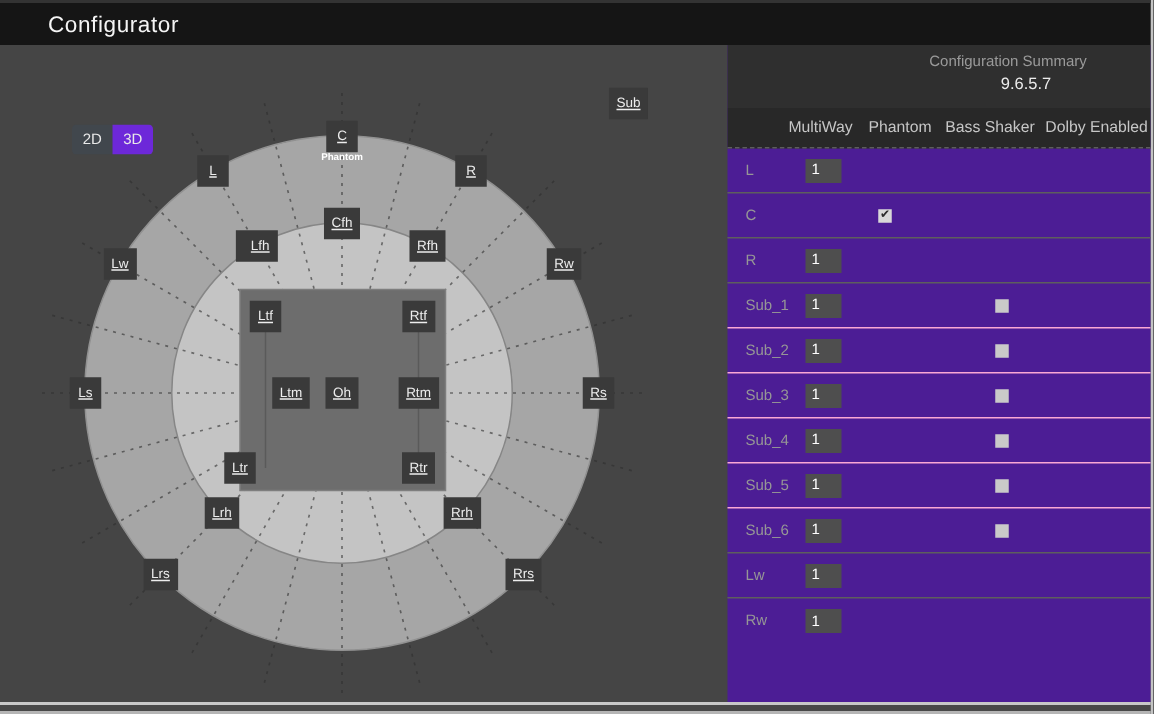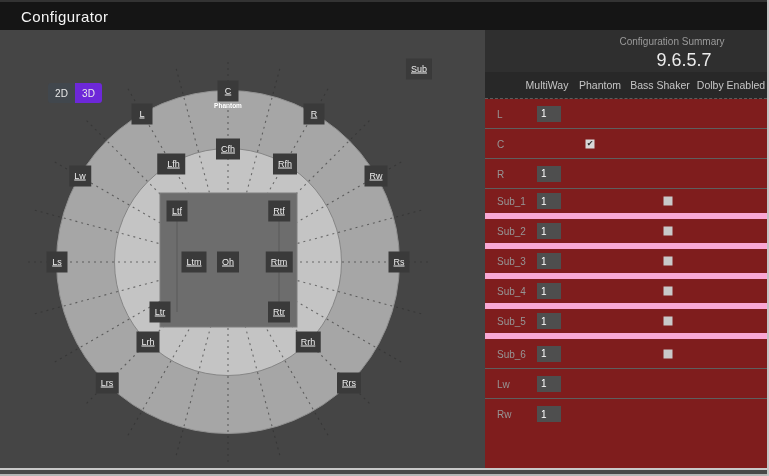--- a/index.html
+++ b/index.html
@@ -5,21 +5,21 @@
   * { margin:0; padding:0; box-sizing:border-box; }
   html,body { width:769px; height:476px; overflow:hidden;
     font-family:"Liberation Sans", sans-serif; background:#454545; }
   .window { width:769px; height:476px; position:relative;
     border-right:2px solid #c4c4c4; background:#454545; }
 
   
   .topbar { height:30px; background:#151515; border-top:2px solid #333;
     display:flex; align-items:center; }
   .topbar .title { color:#f5f5f5; font-size:15px; letter-spacing:0.4px;
-    padding-left:21px; font-weight:400; }
+    padding-left:32px; font-weight:400; }
 
   
   .main { display:flex; height:438px; }
   .stage { position:relative; width:485px; height:438px; background:#454545; overflow:hidden; }
   .stage svg { position:absolute; left:0; top:0; }
 
   
   .speaker { position:absolute; transform:translate(-50%,-50%); background:#3a3a3a;
     color:#ededed; font-size:9px; line-height:1; padding:6px 5px; min-width:21px;
     text-align:center; cursor:pointer;text-decoration:underline; }
@@ -29,36 +29,36 @@
 
   
   .toggle { position:absolute; left:16px; top:53px; display:flex; height:20px;
     border-radius:3px; overflow:hidden; font-size:10px; color:#e9e9e9;margin-left:32px; }
   .toggle .opt { display:flex; align-items:center; justify-content:center;
     width:27px; cursor:pointer; }
   .toggle .opt-2d { background:#41474d; }
   .toggle .opt-3d { background:#6d28d9; }
 
   
-  .panel { position:relative; width:282px; height:438px; background:#7f1d1d; }
+  .panel { position:relative; width:282px; height:438px; background:#4c1d95; }
   .summary { position:relative; height:42px; background:#2f2f2f; }
   .summary .s-title { position:absolute; left:187px; top:6px; transform:translateX(-50%);
     color:#9a9a9a; font-size:10px; white-space:nowrap; }
   .summary .s-version { position:absolute; left:199px; top:20px; transform:translateX(-50%);
-    color:#ececec; font-size:18px; white-space:nowrap; }
+    color:#ececec; font-size:11px; white-space:nowrap; }
 
   .thead { position:relative; height:27px; background:#282828;
     border-bottom:1px dashed #5d5d5d; }
   .thead .col { position:absolute; top:50%; transform:translate(-50%,-50%);
     color:#c6c6c6; font-size:10.5px; white-space:nowrap; }
 
   .rows { position:relative; }
   .trow { position:relative; height:30px; }
   .trow.sep-strong { border-bottom:1px solid #5e5e5e; }
-  .trow.sep-faint  { border-bottom:6px solid #f9a8d4; }
+  .trow.sep-faint  { border-bottom:1px solid #f9a8d4; }
   .trow .rlabel { position:absolute; left:12px; top:50%; transform:translateY(-50%);
     color:#969696; font-size:10px; }
   .trow input { position:absolute; left:52px; top:50%; transform:translateY(-50%);
     width:24px; height:16px; background:#4e4e4e; border:none; color:#fff;
     font-size:10px; font-family:"Liberation Sans", sans-serif; padding:0 0 0 4px; }
   .cbx { position:absolute; top:50%; transform:translate(-50%,-50%);
     width:9px; height:9px; background:#c9c9c9; cursor:pointer;
     display:flex; align-items:center; justify-content:center;
     font-size:8px; color:#2b2b2b; line-height:1; }
   .cbx.checked { background:#d8d8d8; }

